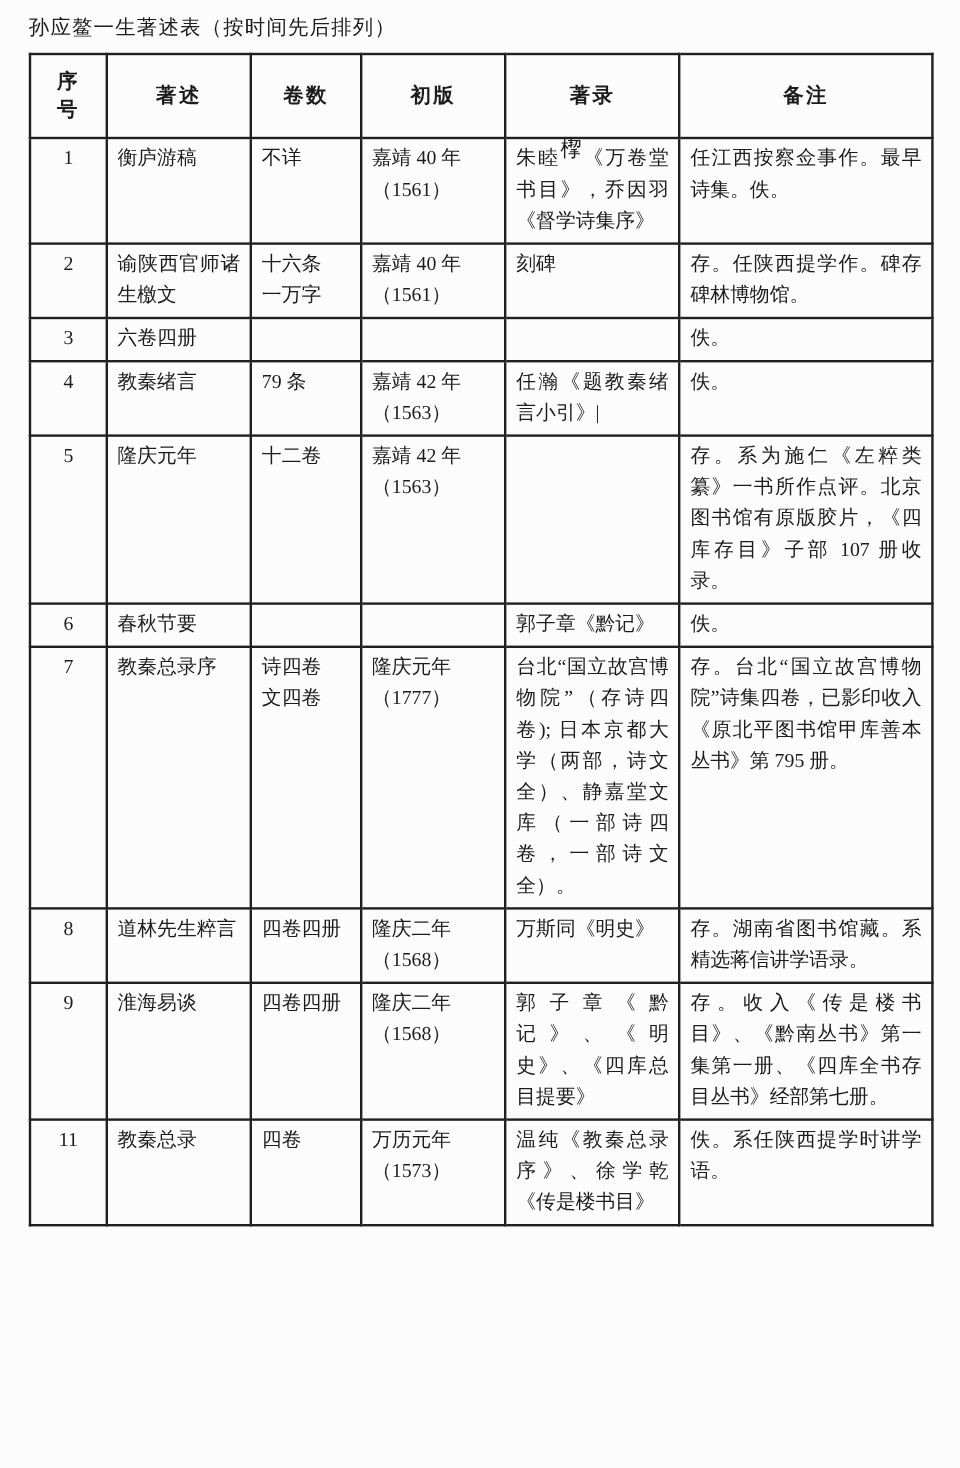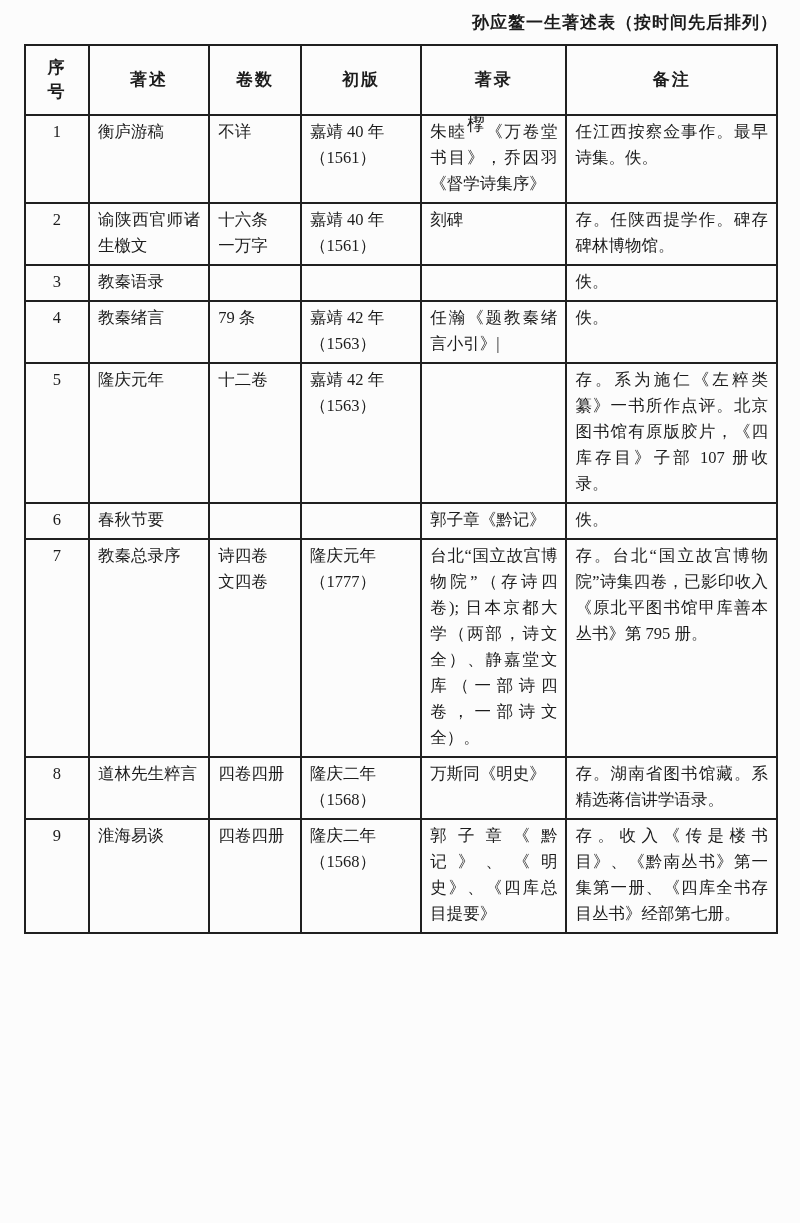--- a/index.html
+++ b/index.html
@@ -10,22 +10,22 @@
     color: #1c1c1c;
   }
   .page {
     width: 800px;
     min-height: 1223px;
     box-sizing: border-box;
     background: #fcfcfc;
     padding: 8px 22px 12px 24px;
   }
   .doc-title {
-    text-align: right;
-    font-weight: bold;
+    text-align: left;
+    font-weight: normal;
     font-size: 17px;
     line-height: 26px;
     margin: 2px 0 8px 0;
     letter-spacing: 1px;
   }
   table.works {
     width: 100%;
     border-collapse: collapse;
     table-layout: fixed;
   }
@@ -108,21 +108,21 @@
           <td class="c-work">谕陕西官师诸生檄文</td>
           <td class="c-volumes">十六条
 一万字</td>
           <td class="c-edition">嘉靖 40 年
 （1561）</td>
           <td class="c-records">刻碑</td>
           <td class="c-notes">存。任陕西提学作。碑存碑林博物馆。</td>
         </tr>
         <tr>
           <td class="c-no">3</td>
-          <td class="c-work">教秦语录</td>
+          <td class="c-work">六卷四册</td>
           <td class="c-volumes"></td>
           <td class="c-edition"></td>
           <td class="c-records"></td>
           <td class="c-notes">佚。</td>
         </tr>
         <tr>
           <td class="c-no">4</td>
           <td class="c-work">教秦绪言</td>
           <td class="c-volumes">79 条</td>
           <td class="c-edition">嘉靖 42 年
@@ -168,15 +168,24 @@
         </tr>
         <tr>
           <td class="c-no">9</td>
           <td class="c-work">淮海易谈</td>
           <td class="c-volumes">四卷四册</td>
           <td class="c-edition">隆庆二年
 （1568）</td>
           <td class="c-records">郭子章《黔记》、《明史》、《四库总目提要》</td>
           <td class="c-notes">存。收入《传是楼书目》、《黔南丛书》第一集第一册、《四库全书存目丛书》经部第七册。</td>
         </tr>
+        <tr>
+          <td class="c-no">11</td>
+          <td class="c-work">教秦总录</td>
+          <td class="c-volumes">四卷</td>
+          <td class="c-edition">万历元年
+（1573）</td>
+          <td class="c-records">温纯《教秦总录序》、徐学乾《传是楼书目》</td>
+          <td class="c-notes">佚。系任陕西提学时讲学语。</td>
+        </tr>
       </tbody>
   </table>
 </div>
 
 </body></html>

